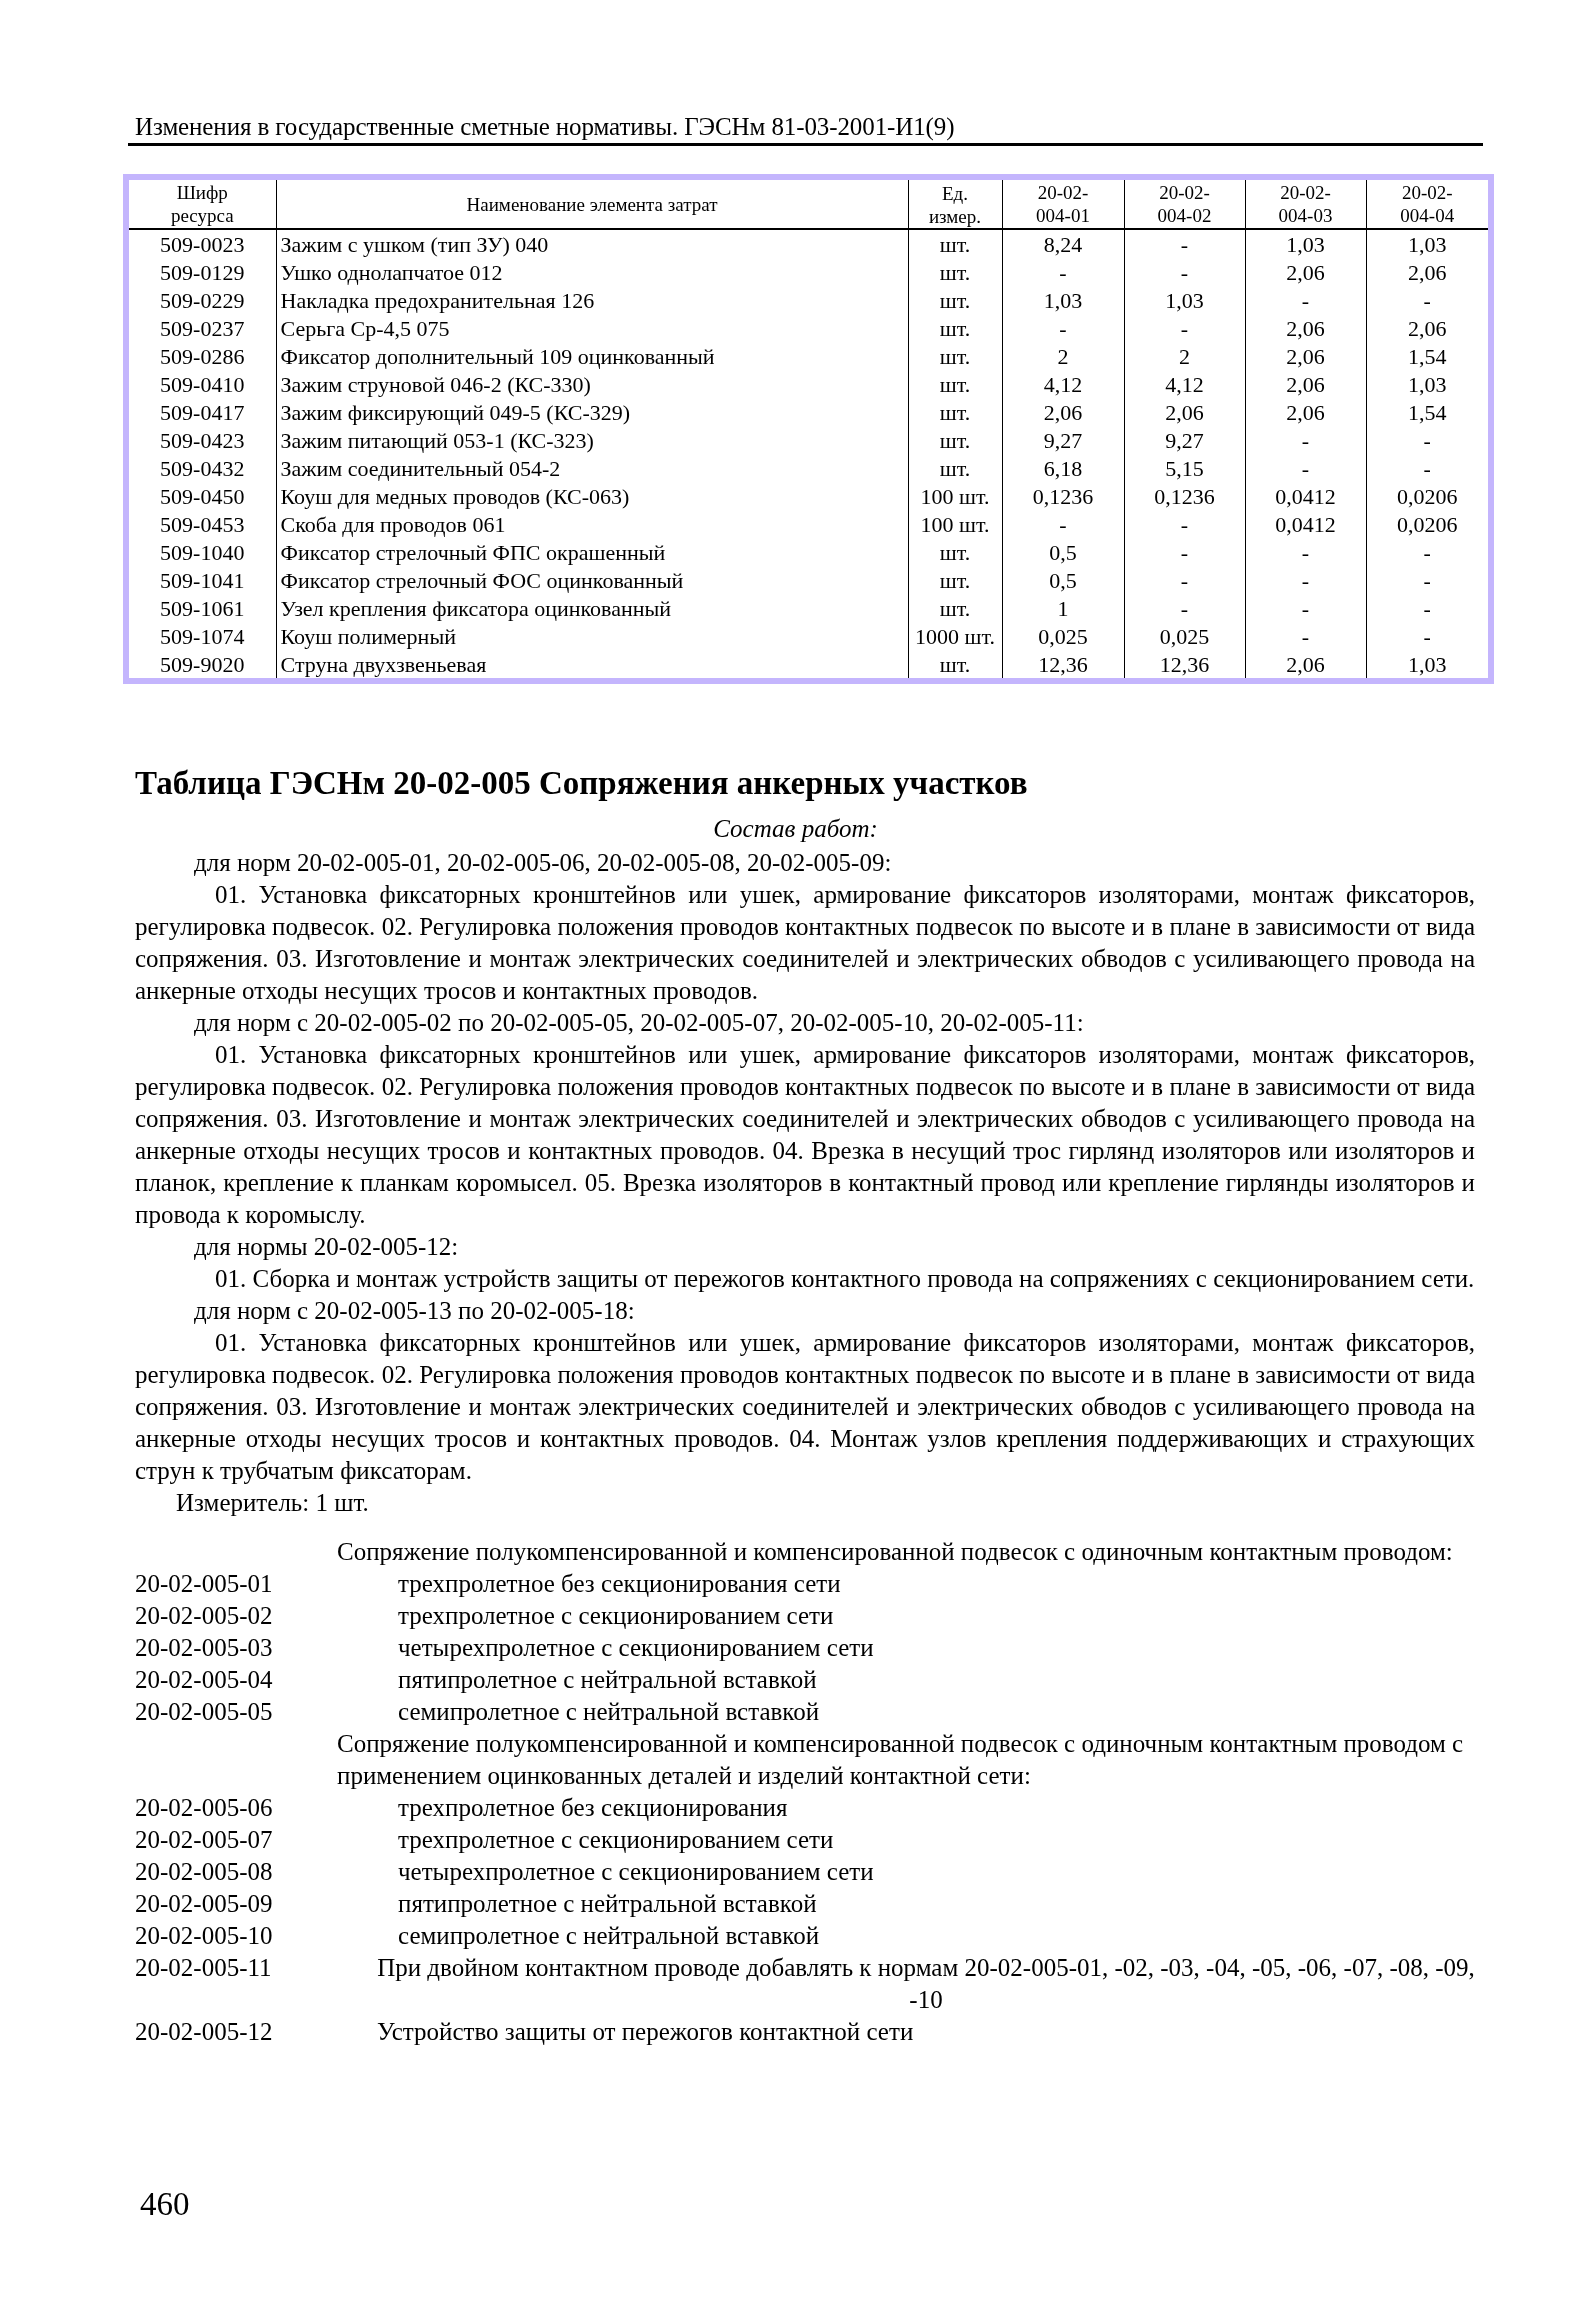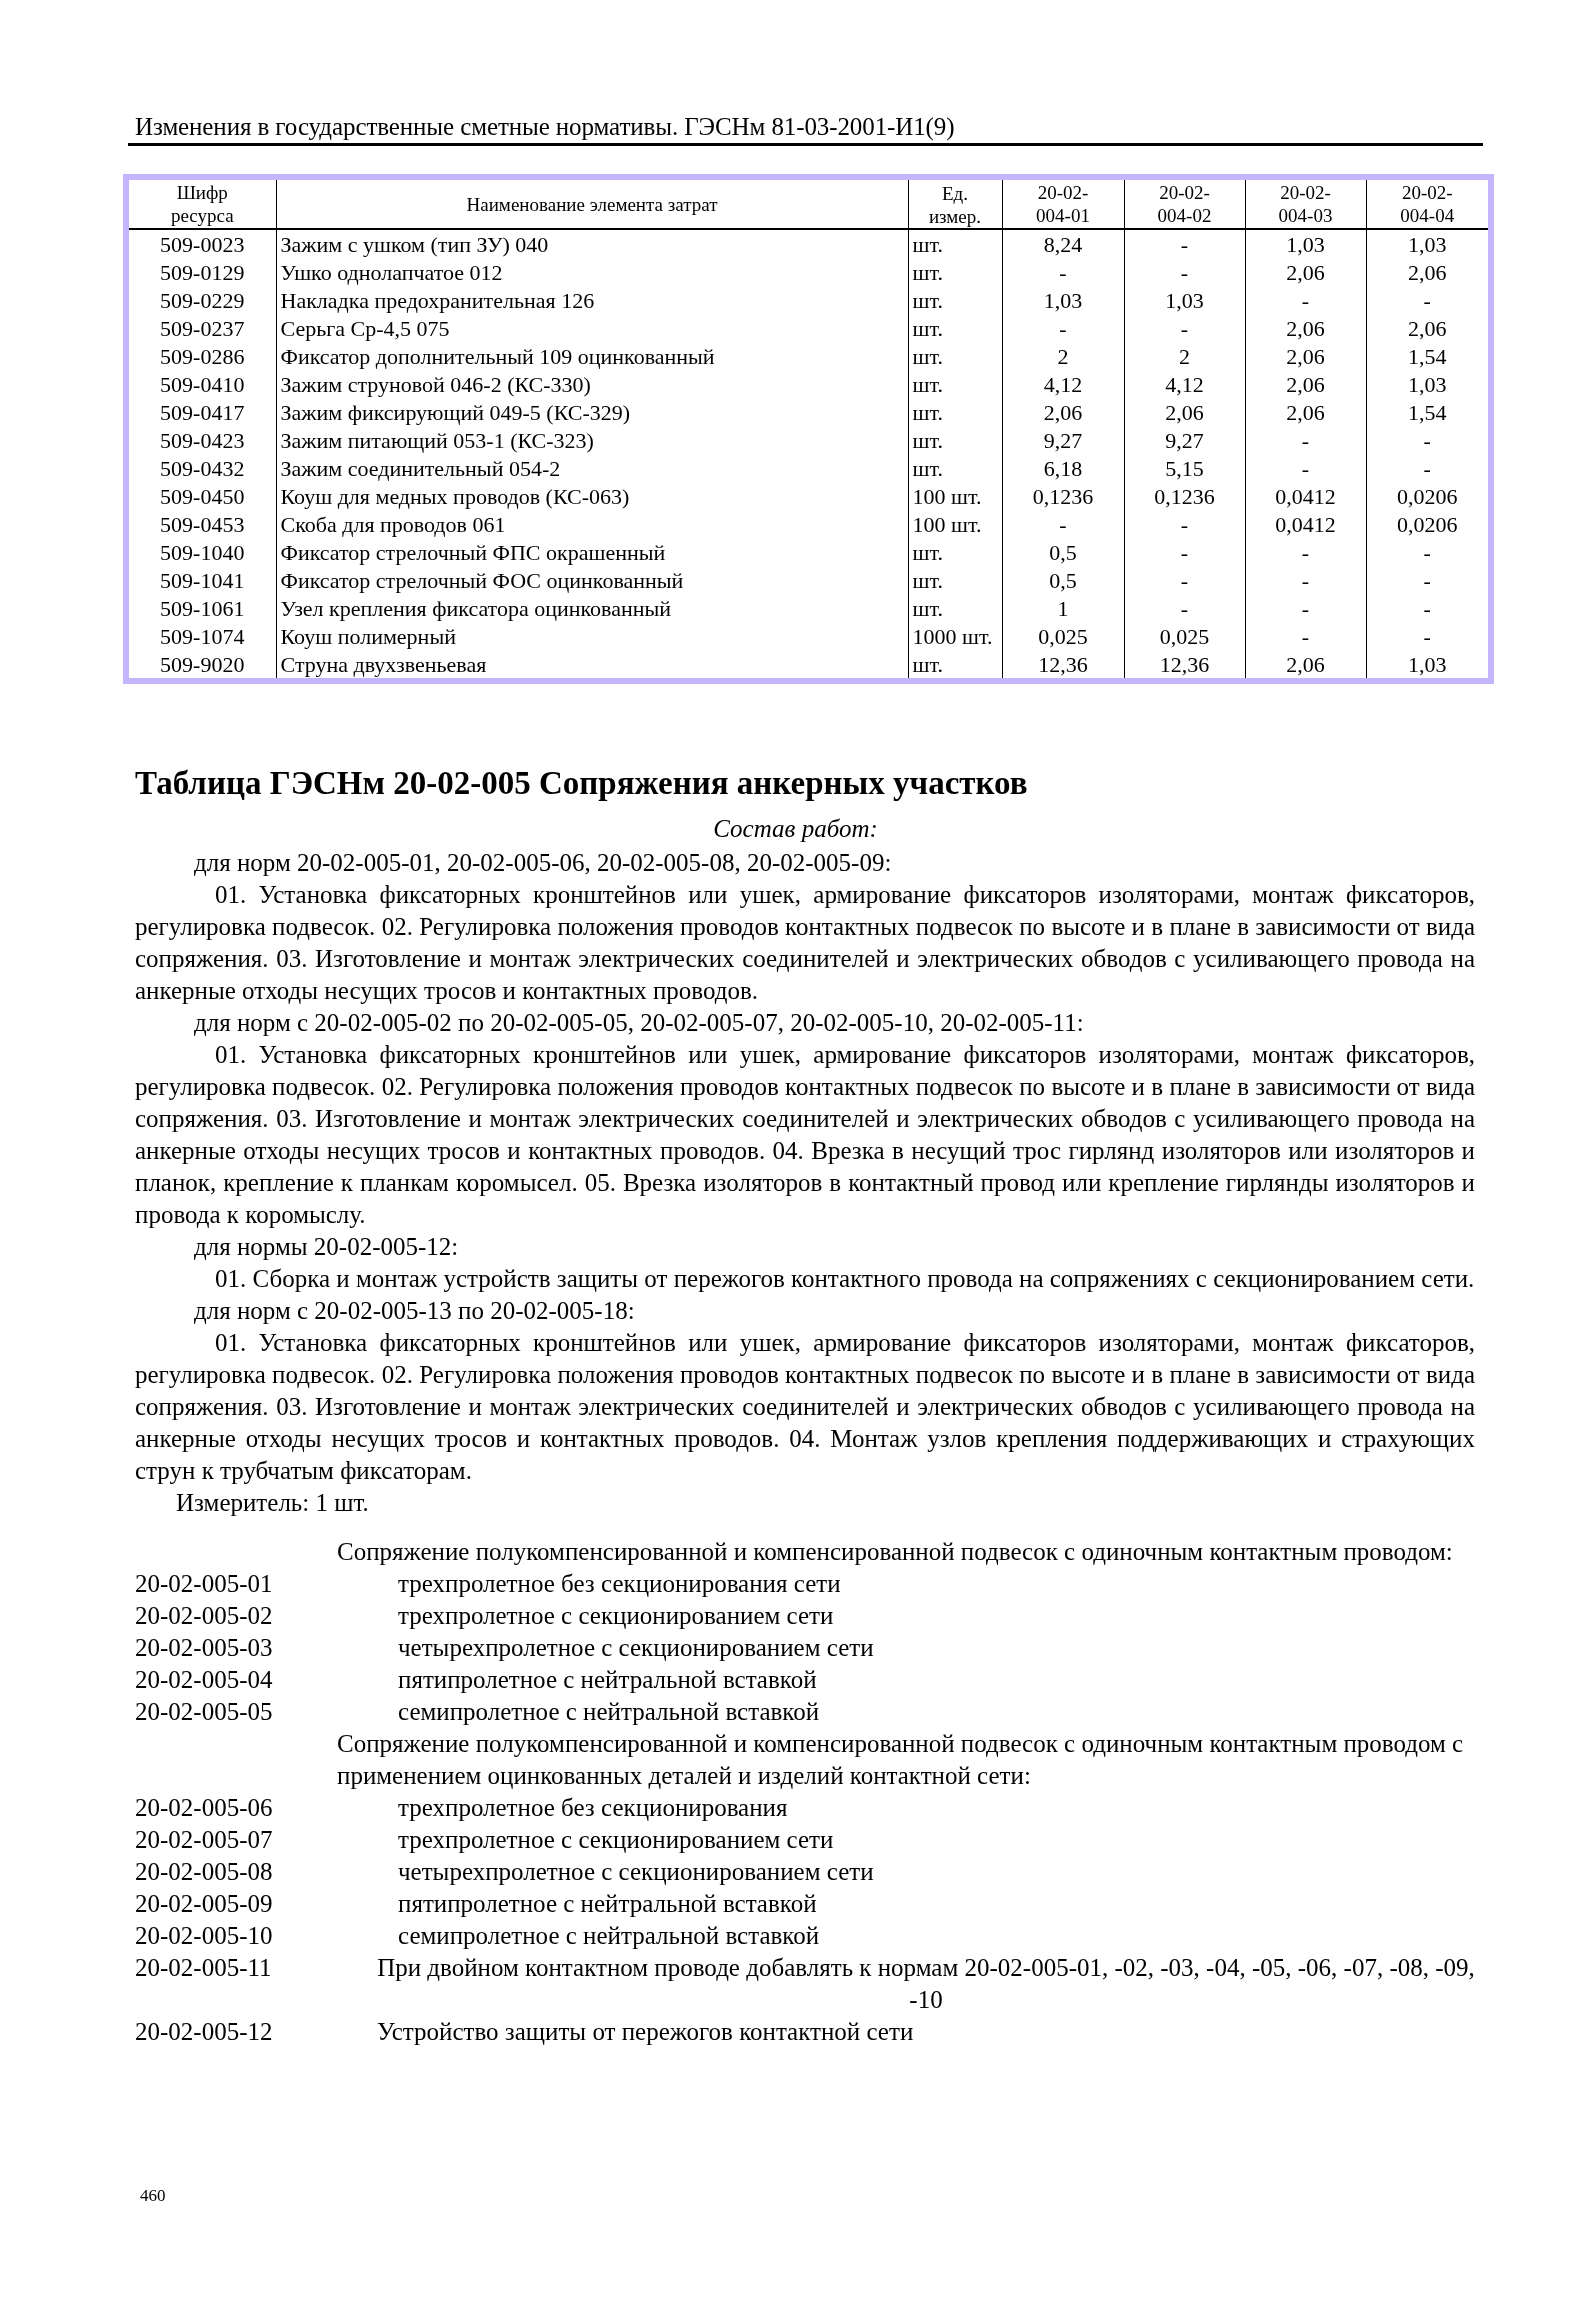--- a/index.html
+++ b/index.html
@@ -10,38 +10,38 @@
 
   table.res { position: absolute; left: 123px; top: 174px; width: 1364px; border-collapse: collapse;
               font-size: 22px; table-layout: fixed; }
   table.res th, table.res td { border-left: 1.3px solid #000; border-right: 1.3px solid #000; padding: 0 4px; }
   table.res { border: 6px solid #c4b5fd; }
   table.res thead th { font-weight: normal; font-size: 19px; line-height: 23px; height: 48px;
                        border-bottom: 2.7px solid #000; text-align: center; vertical-align: middle; }
   table.res tbody td { height: 28px; line-height: 27px; vertical-align: middle; white-space: nowrap; }
   td.code { text-align: center; }
   td.name { text-align: left; padding-left: 8px; }
-  td.unit { }
+  td.unit { text-align: center; }
   td.val { text-align: center; }
 
   .tbl-heading { position: absolute; left: 135px; top: 765px; font-size: 33px; font-weight: bold; }
   .subtitle { position: absolute; left: 0; width: 1591px; top: 815px; text-align: center; font-style: italic; font-size: 25px; }
   .body { position: absolute; left: 135px; top: 847px; width: 1340px; font-size: 25px; line-height: 32px; }
   .body p { margin: 0; text-align: justify; }
   .body p.norm { text-indent: 59px; text-align: left; }
   .body p.para { text-indent: 80px; }
   .body p.meas { text-indent: 41px; text-align: left; }
 
   .items { position: absolute; left: 135px; top: 1536px; width: 1340px; font-size: 25px; line-height: 32px; }
   .group { padding-left: 202px; }
   .row { display: flex; }
   .row .rcode { width: 202px; flex: none; }
   .row .rdesc { padding-left: 61px; }
   .row.wide .rdesc { padding-left: 40px; text-align: center; }
-  .page-num { position: absolute; left: 140px; top: 2186px; font-size: 17px; }
+  .page-num { position: absolute; left: 140px; top: 2186px; font-size: 33px; }
 </style>
 </head>
 <body>
 
 <div class="page-header">Изменения в государственные сметные нормативы. ГЭСНм 81-03-2001-И1(9)</div>
 <div class="header-rule"></div>
 
 <table class="res">
   <colgroup>
     <col style="width:150px">

